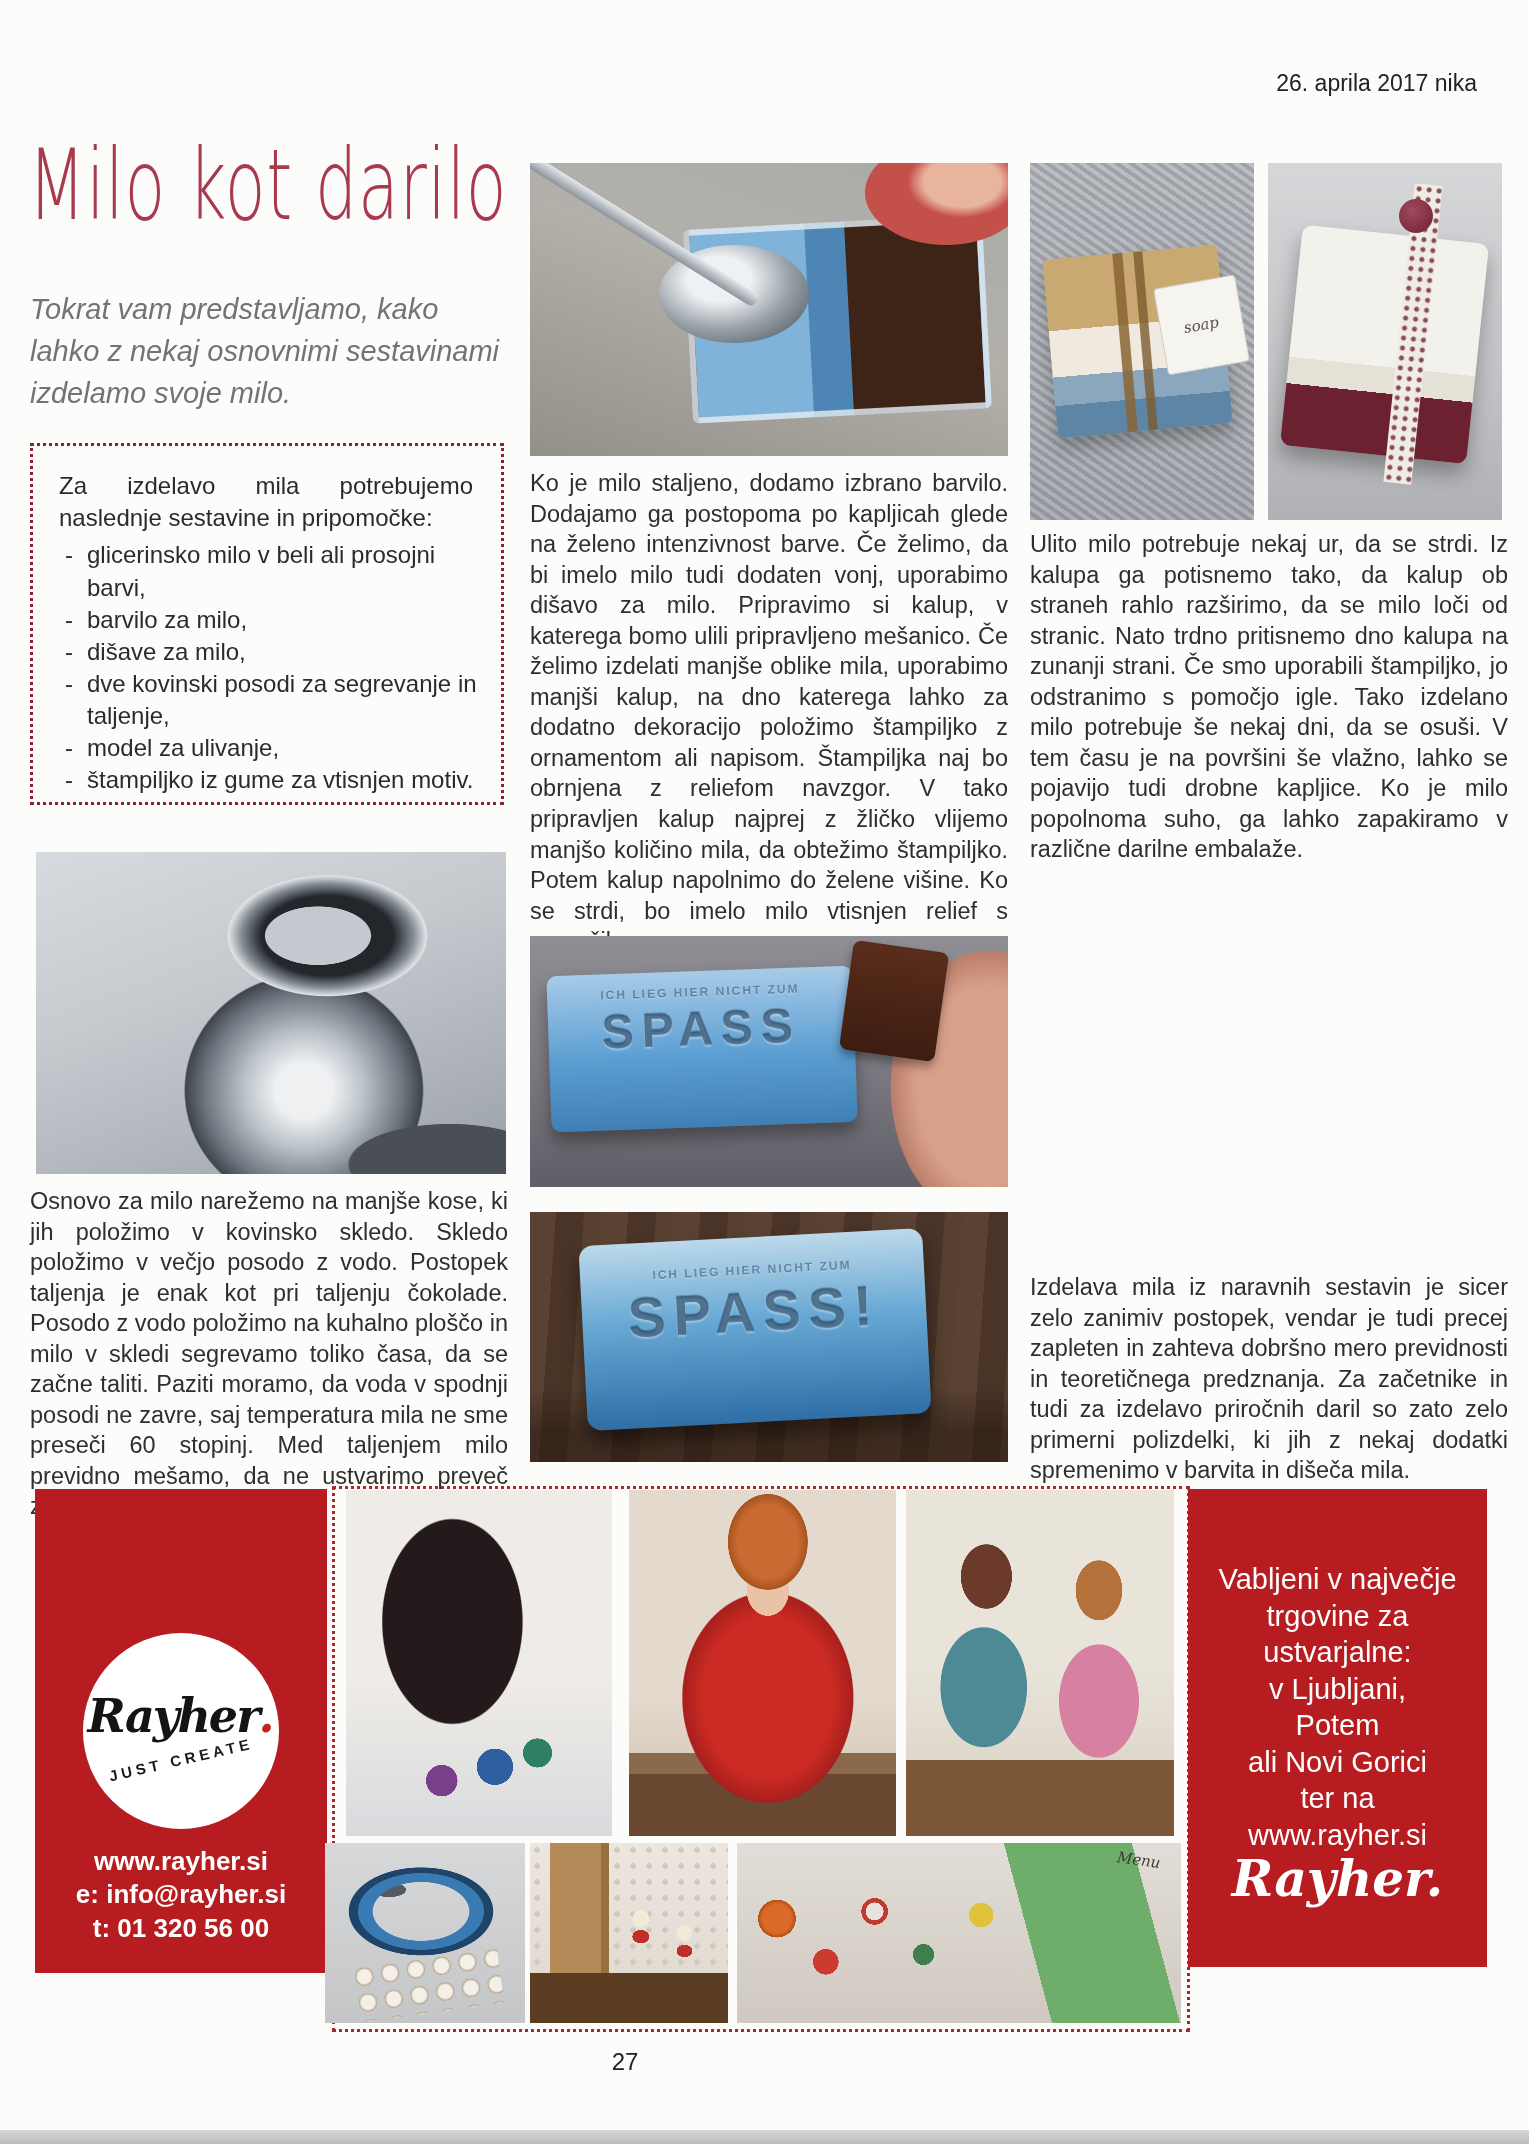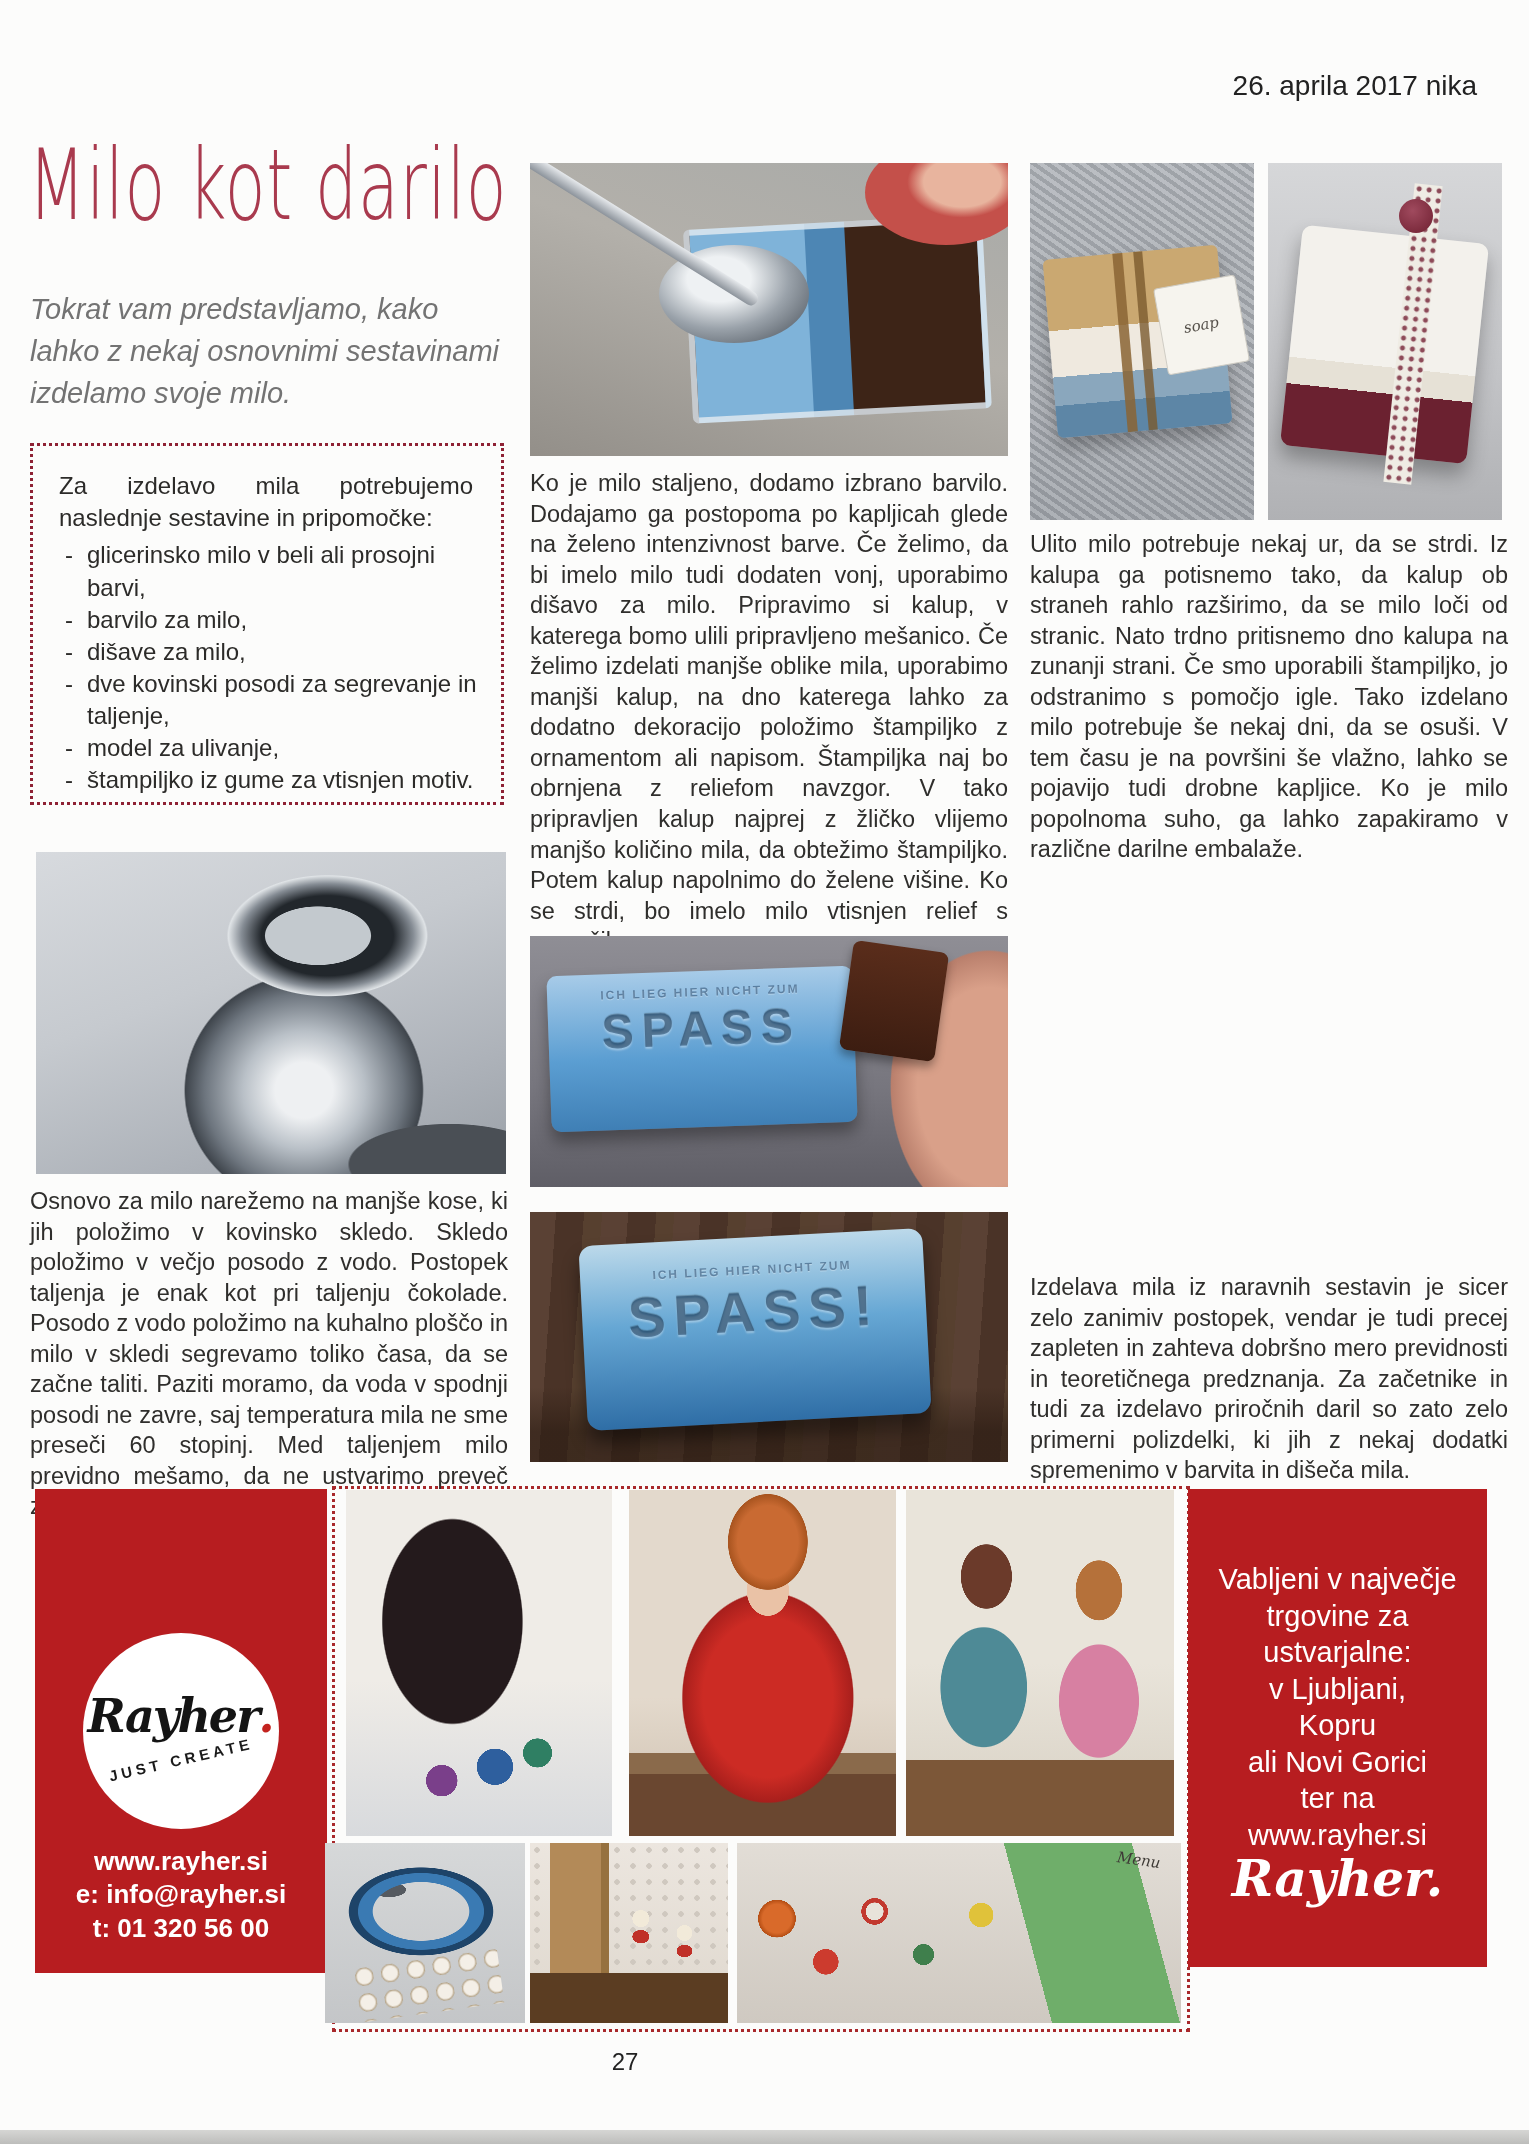--- a/index.html
+++ b/index.html
@@ -1,20 +1,20 @@
 <!DOCTYPE html>
 <html><head>
 <meta charset="utf-8">
 <style>
   html,body{margin:0;padding:0;background:#ffffff;}
   .page{position:relative;width:1529px;height:2144px;background:#fcfcfb;overflow:hidden;
         font-family:"Liberation Sans",sans-serif;color:#2e2d2b;}
 
   
-  .header-line{position:absolute;top:70px;right:52px;font-size:28px;color:#222;}
+  .header-line{position:absolute;top:70px;right:52px;font-size:23px;color:#222;}
 
   
   .title{position:absolute;left:28px;top:128px;margin:0;font-family:"DejaVu Sans",sans-serif;
          font-weight:200;font-size:98px;color:#a93a4e;white-space:nowrap;
          transform:scaleX(.68);transform-origin:left top;letter-spacing:1px;}
   .intro{position:absolute;left:30px;top:288px;width:478px;margin:0;
          font-style:italic;font-size:29px;line-height:1.45;color:#737373;}
 
   
   .ingredients{position:absolute;left:30px;top:443px;width:474px;height:362px;box-sizing:border-box;
@@ -281,21 +281,21 @@
   <div class="photo ad-p6">
     <div class="menu-tag">Menu</div>
   </div>
 
   <div class="ad-panel ad-right">
     <div class="ad-invite">
       <div>Vabljeni v največje</div>
       <div>trgovine za</div>
       <div>ustvarjalne:</div>
       <div>v Ljubljani,</div>
-      <div>Kopru</div>
+      <div>Potem</div>
       <div>ali Novi Gorici</div>
       <div>ter na</div>
       <div>www.rayher.si</div>
     </div>
     <div class="ad-script">Rayher.</div>
   </div>
 
   <div class="page-num">27</div>
   <div class="scan-edge"></div>
 

